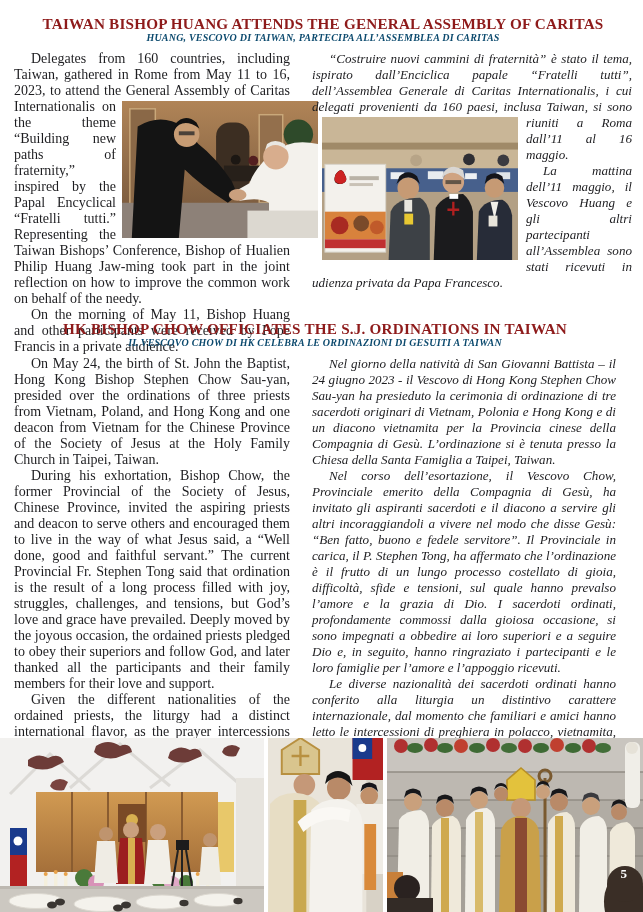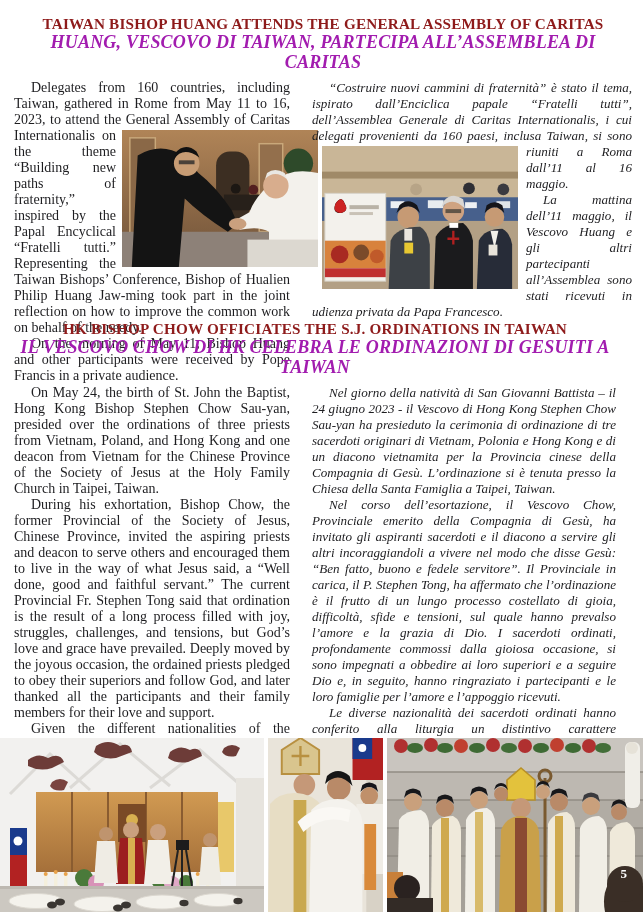--- a/index.html
+++ b/index.html
@@ -4,21 +4,21 @@
 <style>
   html,body{margin:0;padding:0;background:#777;}
   .page{
     position:relative; width:643px; height:912px; margin:0 auto;
     background:#ffffff; overflow:hidden;
     font-family:"Liberation Serif", serif; color:#1d1d20;
   }
   
   .art-head{ text-align:center; line-height:1.12; margin:0 0 8px 0; }
   .art-title{ color:#8e1b1b; font-weight:bold; font-size:15.2px; letter-spacing:.2px; }
-  .art-sub{ color:#a21caf; font-weight:bold; font-style:italic; font-size:18px; letter-spacing:.2px; }
+  .art-sub{ color:#0c4a6e; font-weight:bold; font-style:italic; font-size:10px; letter-spacing:.2px; }
   
   .cols{ display:flex; }
   .col-en{ width:276px; flex:none; font-size:14px; line-height:16px; text-align:justify; }
   .col-gap{ width:22px; flex:none; }
   .col-it{ flex:1; font-size:13.1px; line-height:16px; text-align:justify;
            font-weight:normal; font-style:italic; }
   .col-en p, .col-it p{ margin:0; }
   .ind{ text-indent:17px; }
   
   .article1{ position:absolute; top:15px; left:14px; right:11px; }

